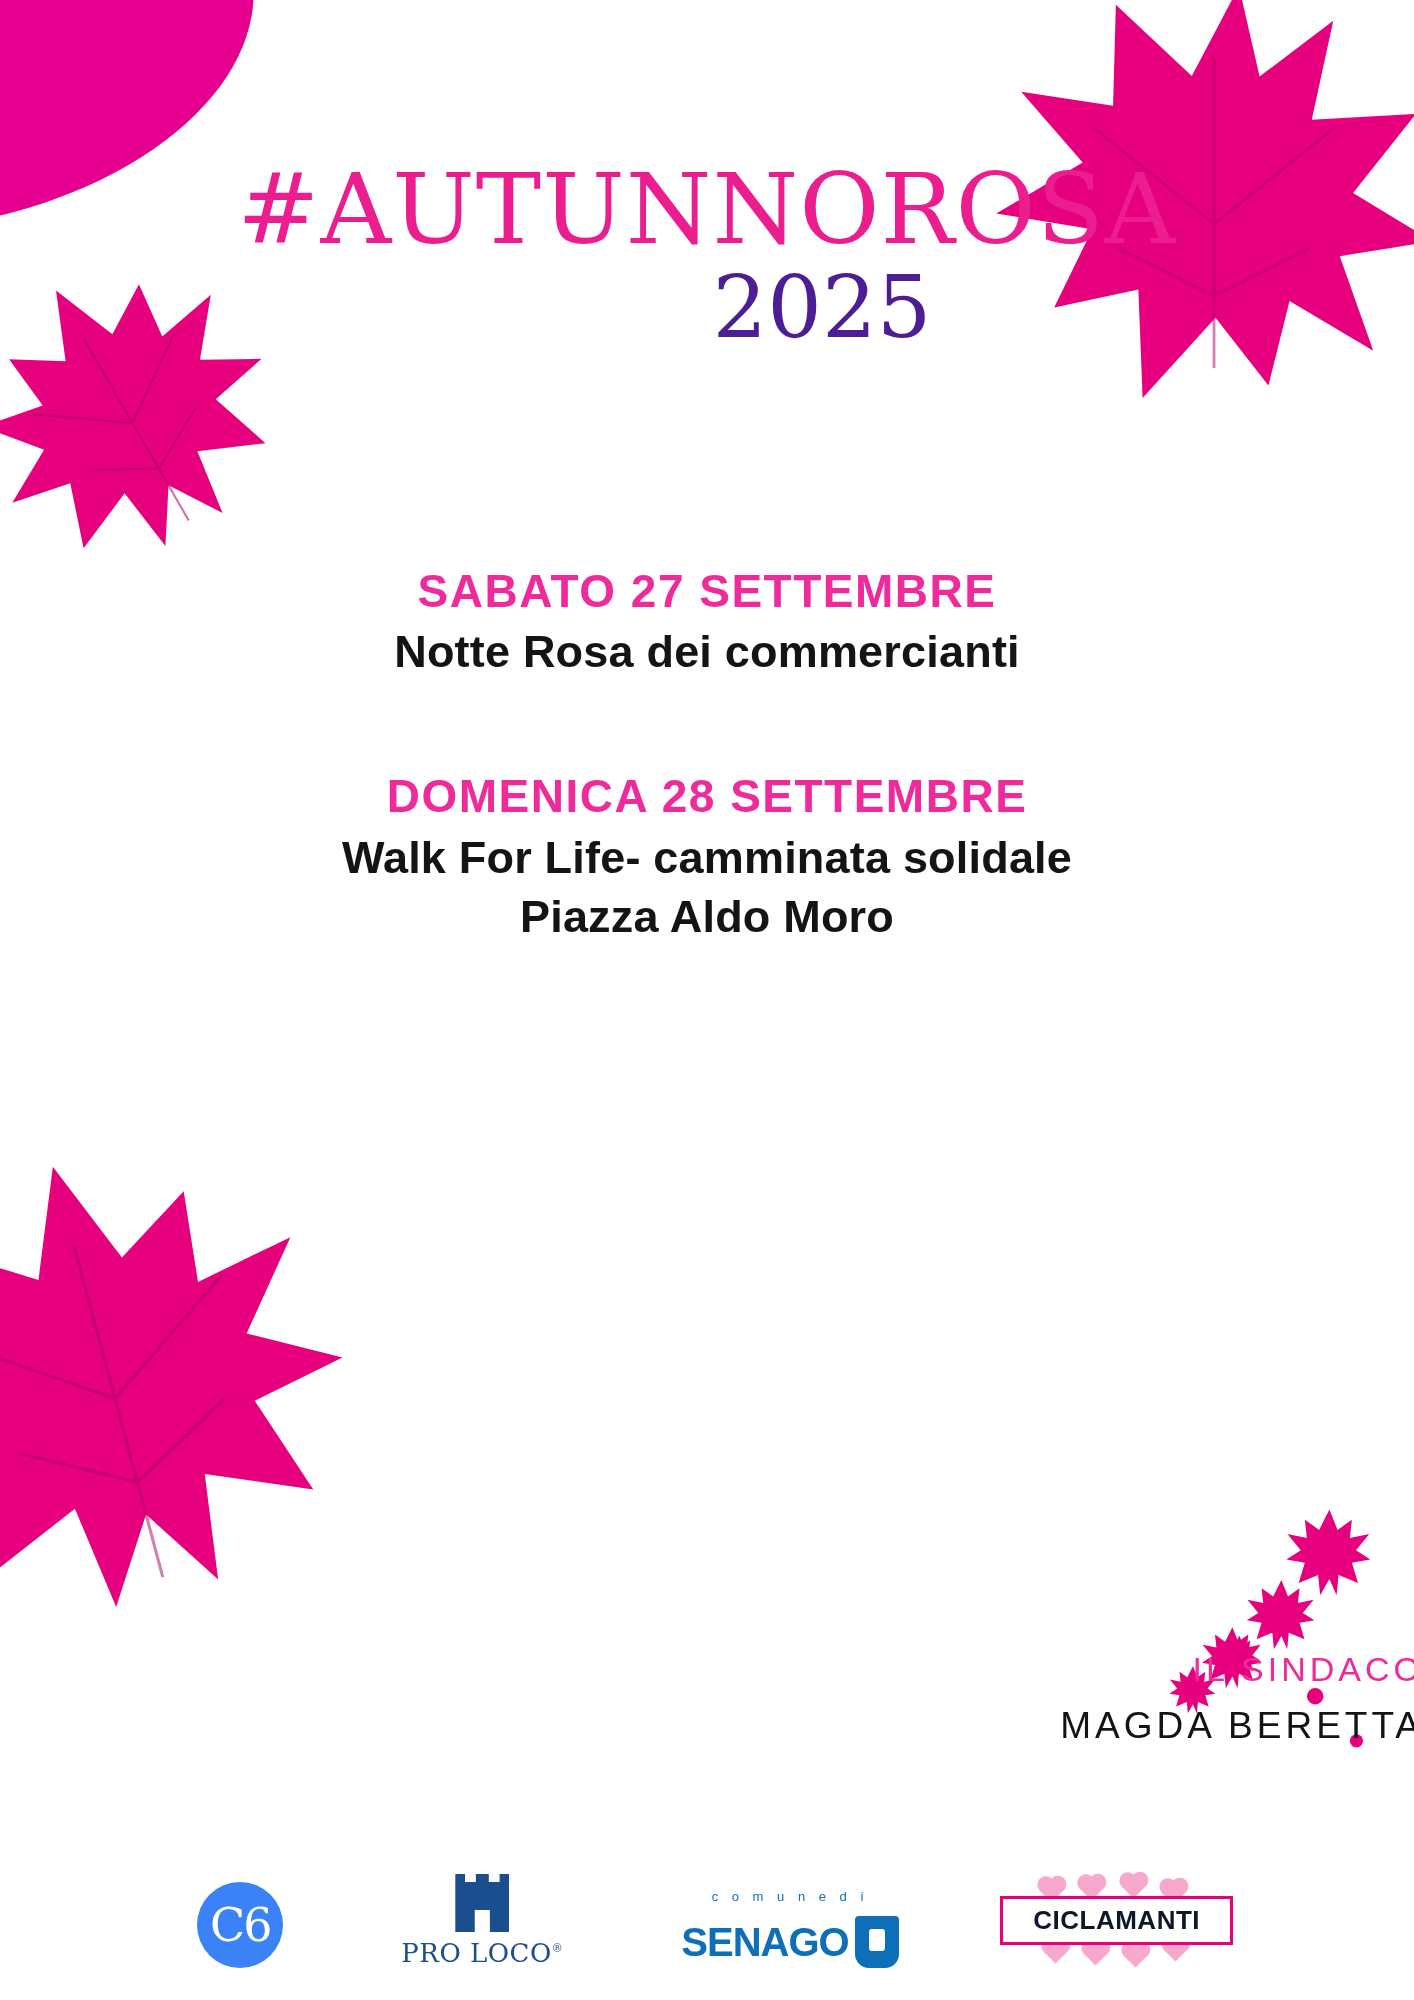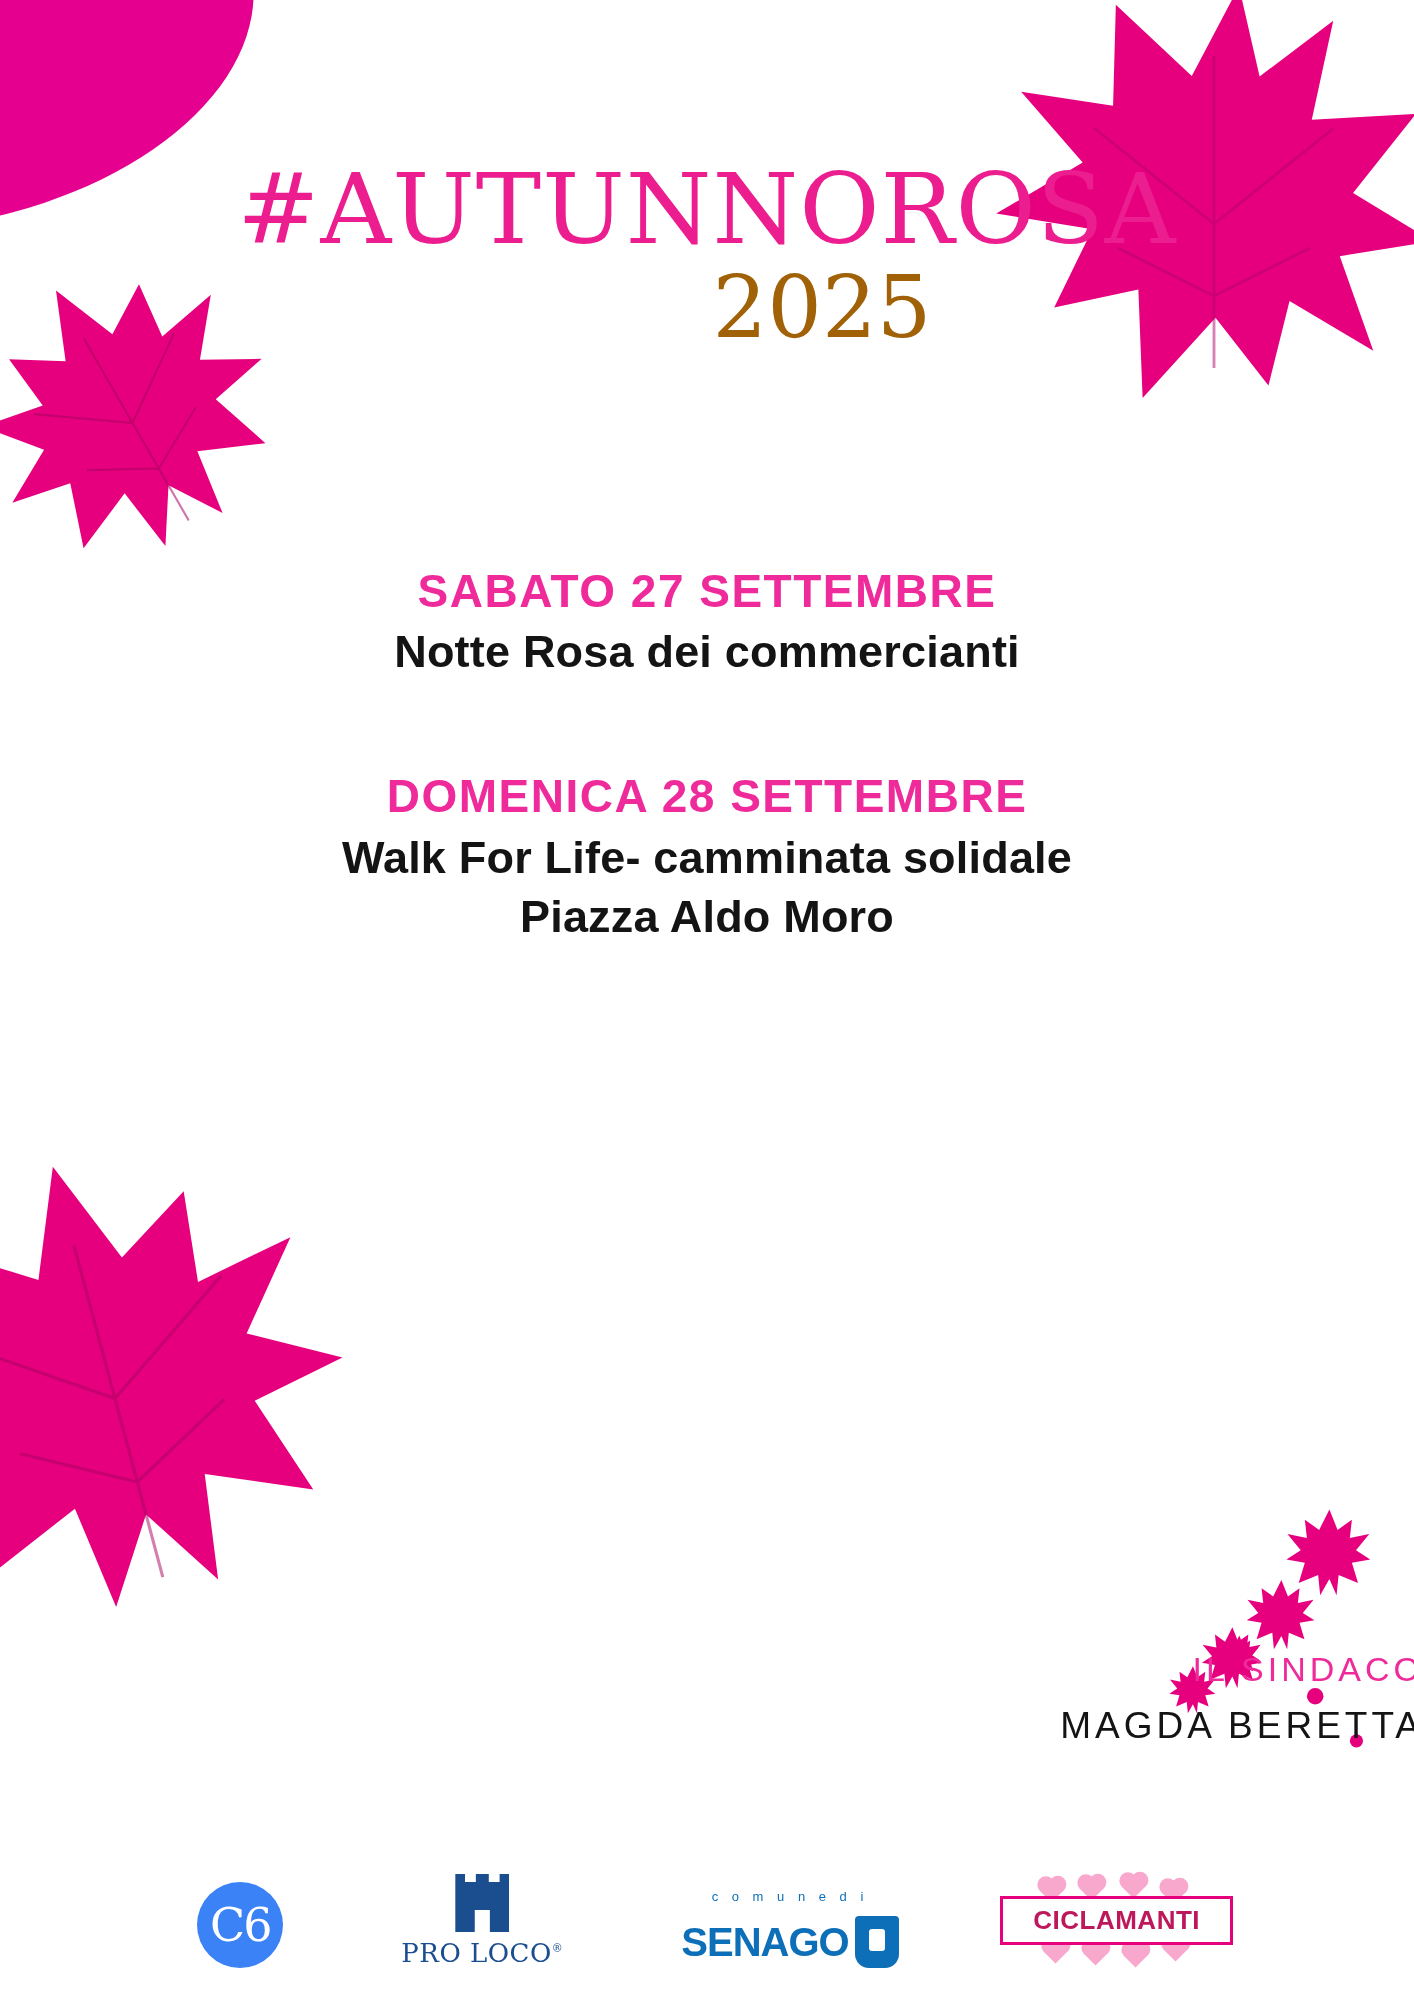--- a/index.html
+++ b/index.html
@@ -45,21 +45,21 @@
     font-weight: 400;
     font-size: 98px;
     letter-spacing: 1px;
     color: #ec1d8e;
     line-height: 1;
     white-space: nowrap;
   }
   .title-year {
     font-family: "DejaVu Serif", serif;
     font-size: 86px;
-    color: #a16207;
+    color: #4c1d95;
     line-height: 1.05;
     margin-top: 4px;
     margin-left: 230px;
   }
 
   
   .events {
     position: absolute;
     top: 560px;
     left: 0;
@@ -177,21 +177,21 @@
   }
 
   .logo-ciclamanti {
     width: 200px; height: 96px;
     position: relative;
     display: flex; align-items: center; justify-content: center;
   }
   .cic-band {
     background: #ffffff;
     border: 3px solid #e6007e;
-    color: #be185d;
+    color: #0f172a;
     font-weight: bold;
     font-size: 26px;
     letter-spacing: .5px;
     padding: 6px 30px;
     font-family: "Liberation Sans", sans-serif;
     z-index: 2;
   }
   .cic-hearts {
     position: absolute;
     inset: 0;

